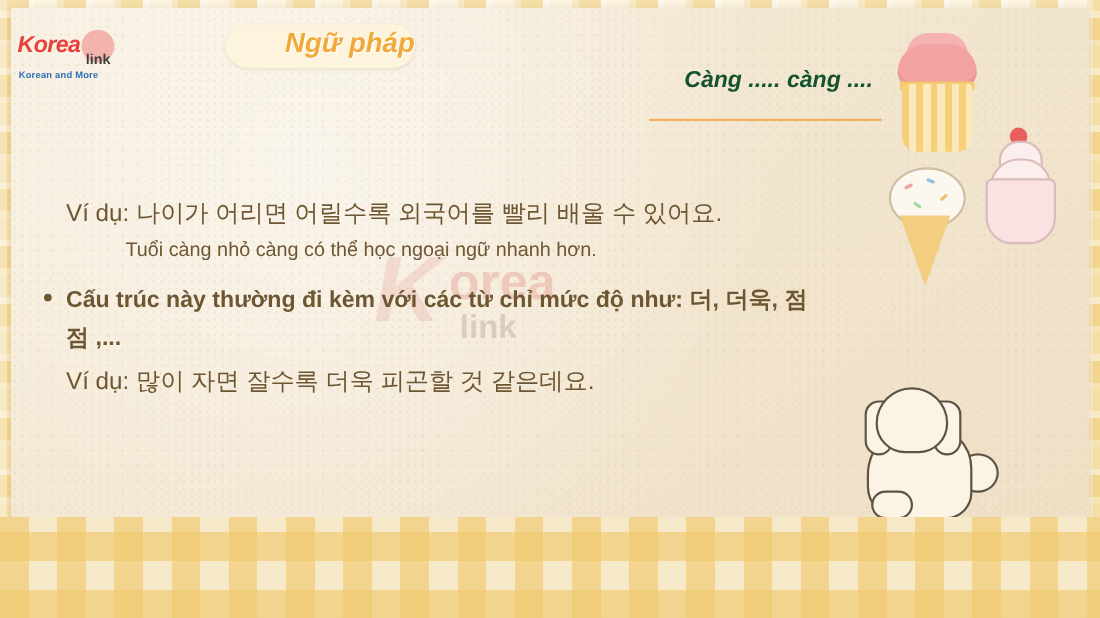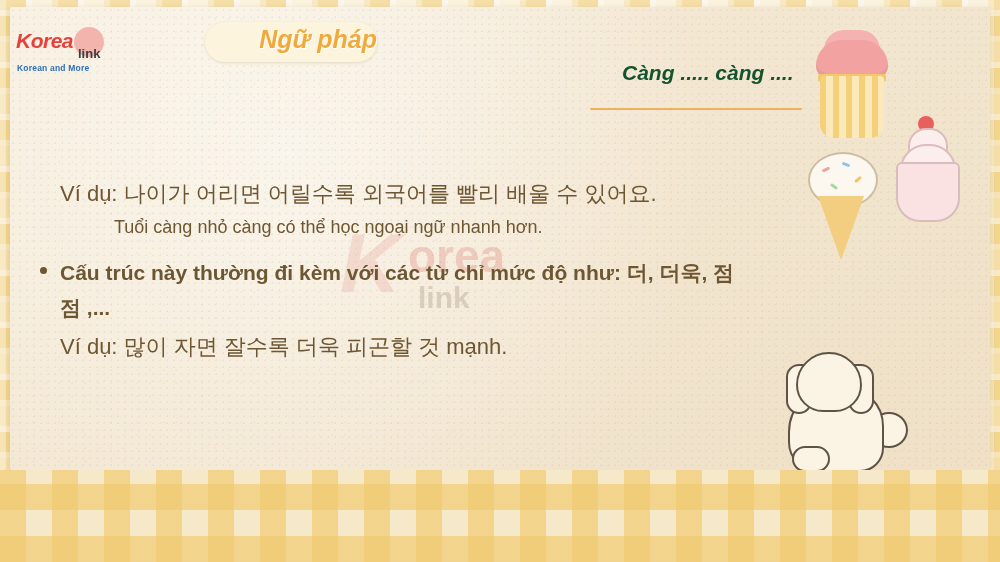--- a/index.html
+++ b/index.html
@@ -401,21 +401,21 @@
 
     <div class="example">Ví dụ: 나이가 어리면 어릴수록 외국어를 빨리 배울 수 있어요.</div>
     <div class="example-trans">Tuổi càng nhỏ càng có thể học ngoại ngữ nhanh hơn.</div>
 
     <div class="gap"></div>
 
     <div class="bullet-row">
       <span class="bullet-dot"></span>
       <div class="bullet-text"> Cấu trúc này thường đi kèm với các từ chỉ mức độ như: 더, 더욱, 점점 ,...</div>
     </div>
-    <div class="example">Ví dụ:  많이 자면 잘수록 더욱 피곤할 것 mạnh.</div>
+    <div class="example">Ví dụ:  많이 자면 잘수록 더욱 피곤할 것 같은데요.</div>
 
   </div>
 
   <div class="sticker cupcake">
     <div class="cc-top2"></div>
     <div class="cc-top"></div>
     <div class="cc-band"></div>
     <div class="cc-cup"></div>
   </div>
 

